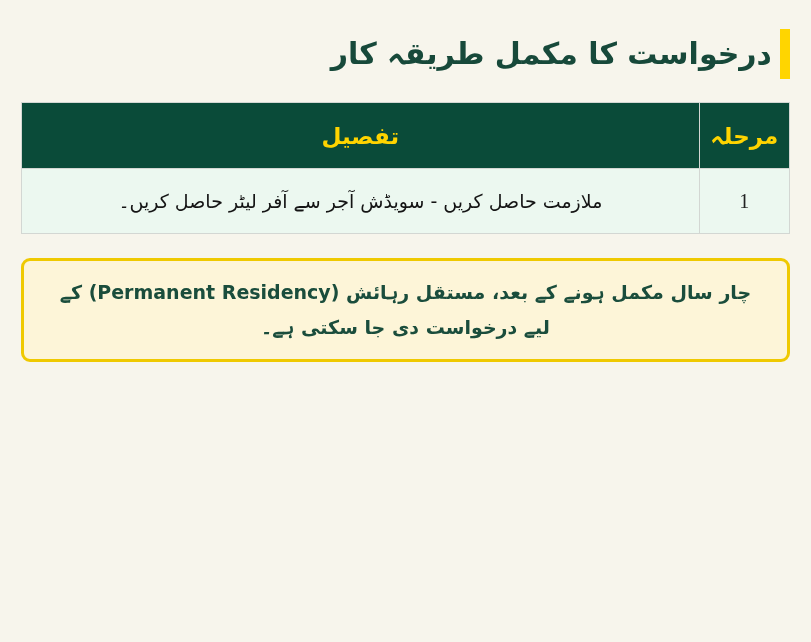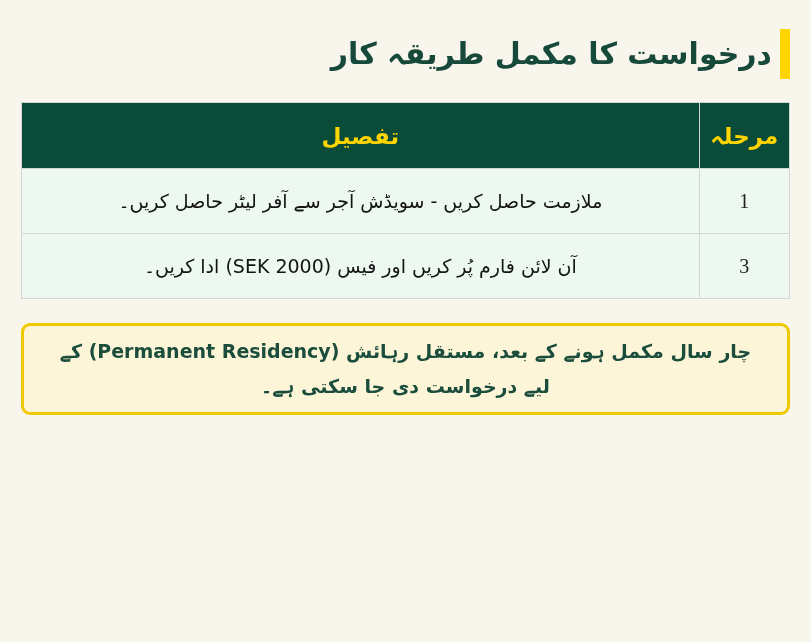--- a/index.html
+++ b/index.html
@@ -81,21 +81,21 @@
   tbody tr.odd  td { background: #ecf8f0; }
   tbody tr.even td { background: #fefefc; }
   
   .note-box {
     margin-top: 24px;
     width: 769px;
     box-sizing: border-box;
     background: #fdf5d8;
     border: 3px solid #efc900;
     border-radius: 9px;
-    padding: 8px 26px;
+    padding: 14px 26px;
     min-height: 90px;
     display: flex;
     align-items: center;
     justify-content: center;
   }
   .note-text {
     direction: rtl;
     text-align: center;
     color: #1a4d3c;
     font-size: 19px;
@@ -118,24 +118,20 @@
       <tr>
         <th class="h-detail">تفصیل</th>
         <th class="h-step">مرحلہ</th>
       </tr>
     </thead>
     <tbody>
       <tr class="odd">
         <td class="c-detail">ملازمت حاصل کریں - سویڈش آجر سے آفر لیٹر حاصل کریں۔</td>
         <td class="c-step">1</td>
       </tr>
-      <tr class="odd">
-        <td class="c-detail">آن لائن فارم پُر کریں اور فیس (SEK 2000) ادا کریں۔</td>
-        <td class="c-step">3</td>
-      </tr>
     </tbody>
   </table>
 
   <div class="note-box">
     <div class="note-text">چار سال مکمل ہونے کے بعد، مستقل رہائش (Permanent Residency) کے لیے درخواست دی جا سکتی ہے۔</div>
   </div>
 
 </div>
 
 </body></html>

